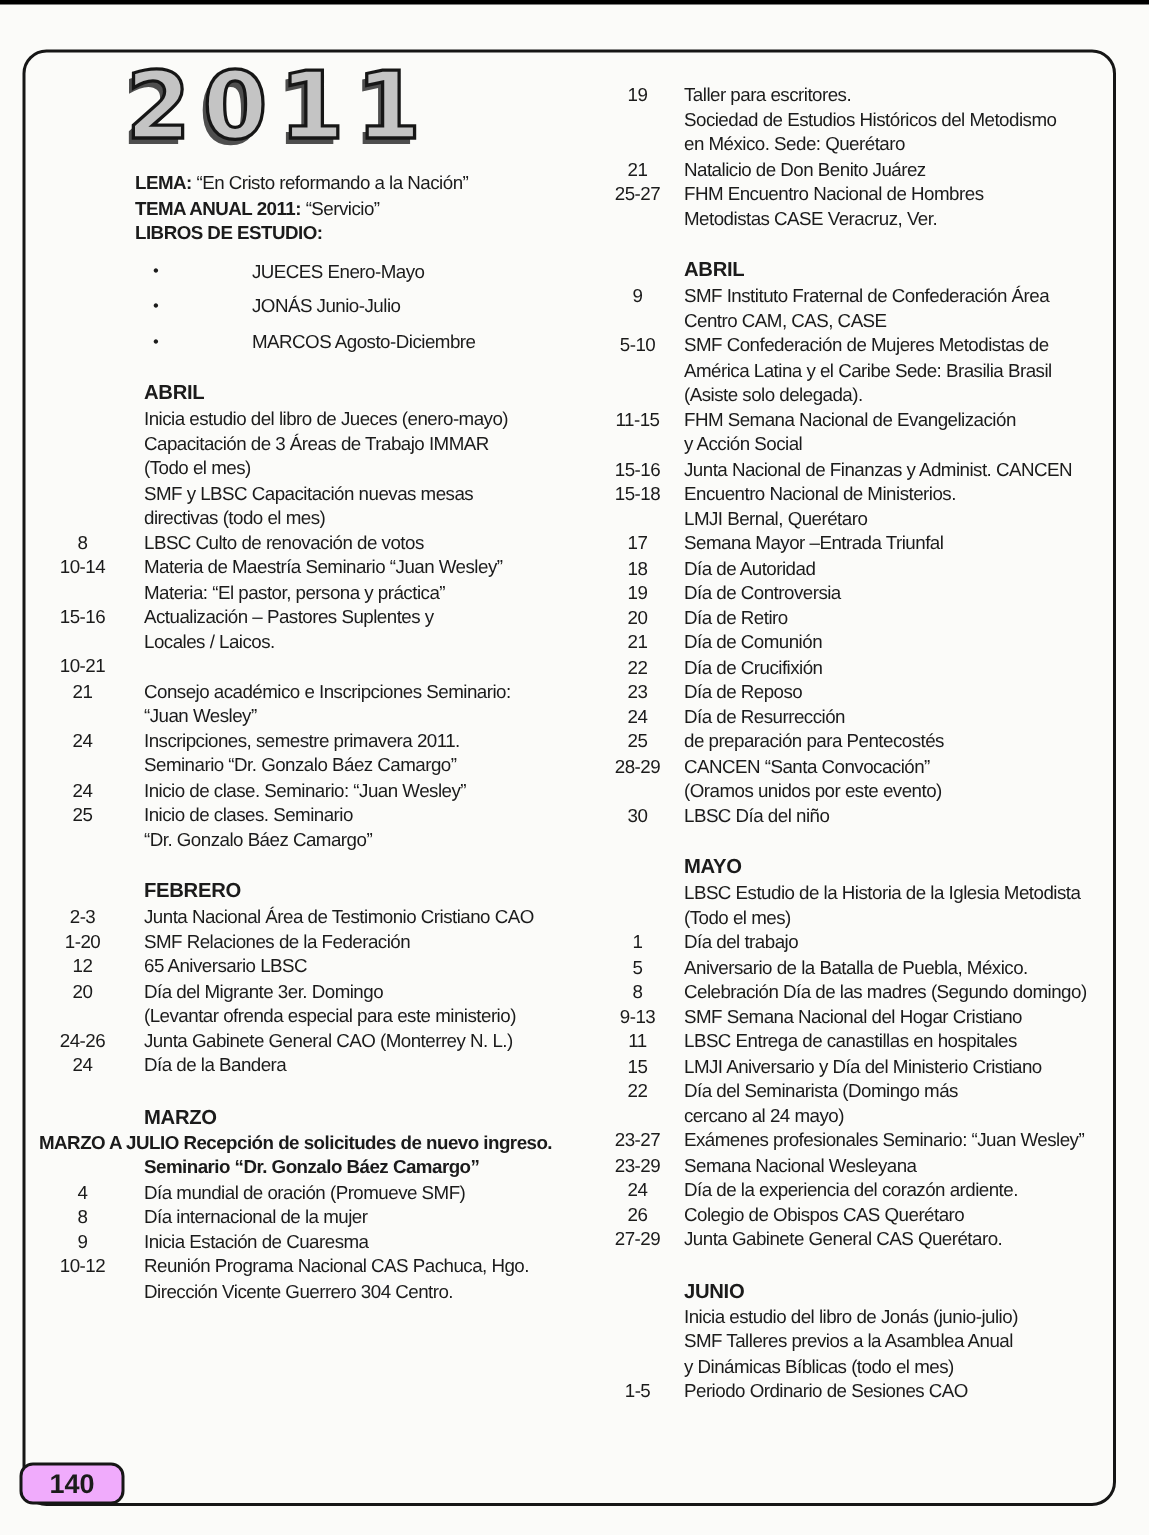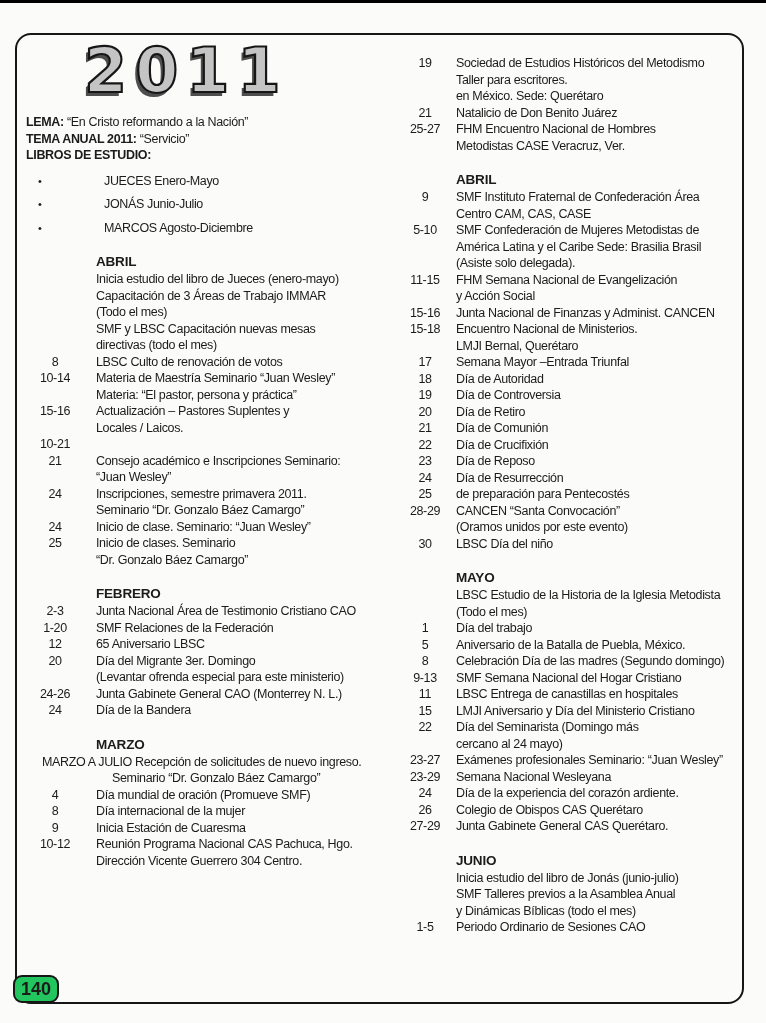--- a/index.html
+++ b/index.html
@@ -17,42 +17,42 @@
   .col{position:absolute;}
   .col-left{left:26px;top:40px;width:364px;}
   .col-right{left:398px;top:55px;width:352px;}
   .logo{
     font-family:"DejaVu Sans",sans-serif;font-weight:bold;
     font-size:62px;line-height:62px;letter-spacing:8px;
     color:#c4c4c4;-webkit-text-stroke:2.2px #161616;
     text-shadow:-3px 4px 0 #4e4e4e;
     margin:0 0 12px 58px;
   }
-  .intro{}
+  .intro{margin-left:64px;}
   .irow{white-space:nowrap;}
   .ilabel{font-weight:bold;}
   .books{margin:9px 0 16px 0;}
   .book{display:flex;margin-bottom:7px;}
   .bdot{width:78px;padding-left:12px;box-sizing:border-box;font-size:11px;}
   section{margin:0;}
   h3.month{
     font-size:13.5px;font-weight:bold;margin:17px 0 1px 70px;line-height:17px;letter-spacing:-0.2px;
   }
   .col-right h3.month{margin-left:58px;}
   .event{display:flex;}
   .event .date{width:66px;text-align:center;flex:0 0 auto;box-sizing:border-box;padding-right:8px;}
   .col-right .event .date{width:54px;padding-right:0;}
   .event .desc{flex:1 1 auto;margin-left:4px;}
-  .event.wide .desc{margin-left:16px;}
+  .event.wide .desc{margin-left:0;font-weight:bold;}
   .event.wide .cont{margin-left:70px;}
   .pagenum{
     position:absolute;left:13px;top:975px;z-index:5;
-    background:#22c55e;border:2.5px solid #161616;border-radius:9px;
+    background:#f0abfc;border:2.5px solid #161616;border-radius:9px;
     font-weight:bold;font-size:18px;line-height:24px;letter-spacing:0;
-    padding:0 6px;height:24px;box-sizing:content-box;
+    padding:0 18px;height:24px;box-sizing:content-box;
   }
 </style>
 </head>
 <body>
 
 <div class="topline"></div>
 <div class="sheet"></div>
 
 <div class="col col-left">
   <div class="logo">2011</div>
@@ -233,22 +233,22 @@
       </section>
     </div>
 </div>
 
 <div class="col col-right">
   <div id="right-sections">
       <section class="first">
         <div class="event">
           <div class="date">19</div>
           <div class="desc">
+            <div>Taller para escritores.</div>
             <div>Sociedad de Estudios Históricos del Metodismo</div>
-            <div>Taller para escritores.</div>
             <div>en México. Sede: Querétaro</div>
           </div>
         </div>
         <div class="event">
           <div class="date">21</div>
           <div class="desc">
             <div>Natalicio de Don Benito Juárez</div>
           </div>
         </div>
         <div class="event">

